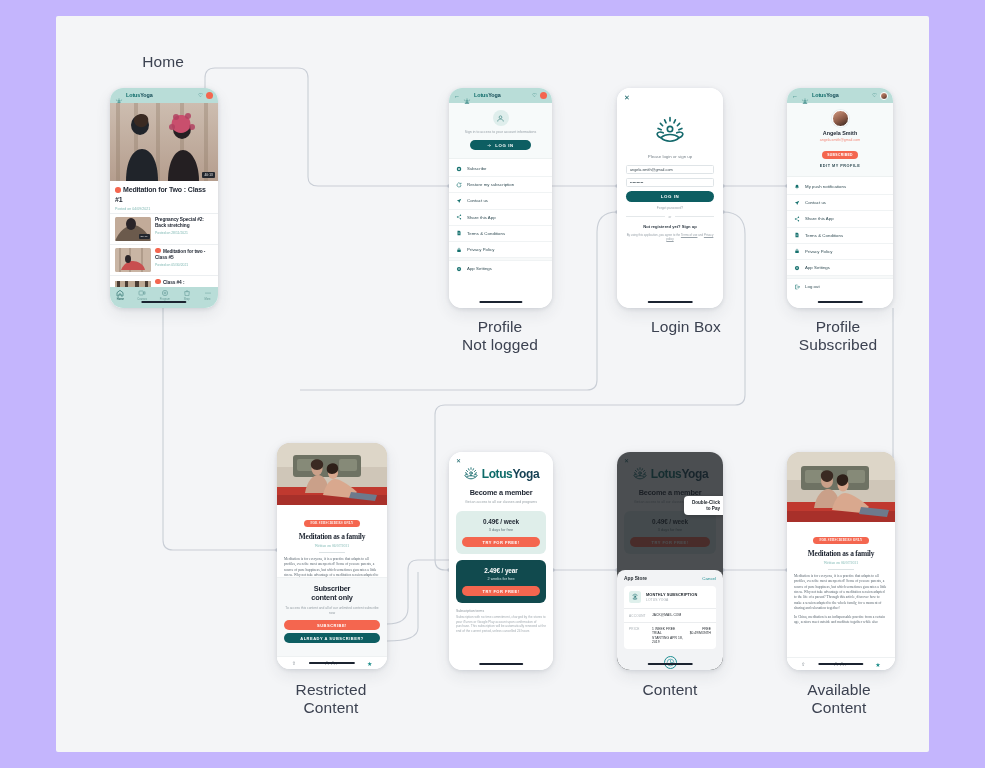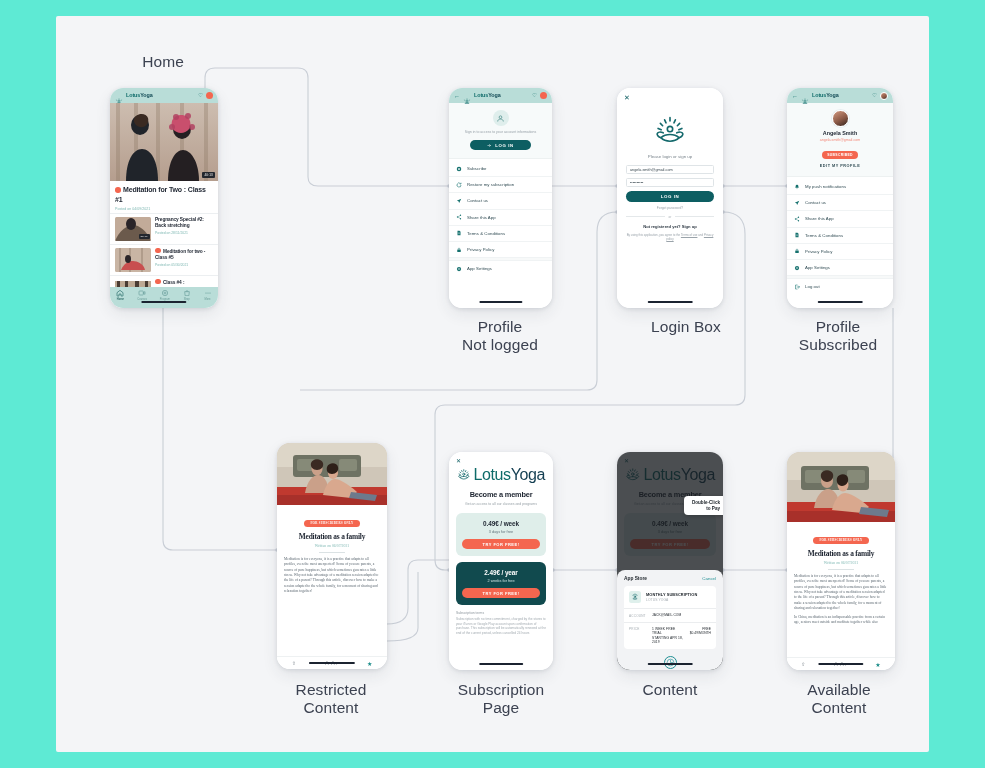--- a/index.html
+++ b/index.html
@@ -1,21 +1,21 @@
 <!DOCTYPE html>
 <html><head>
 <meta charset="utf-8">
 <style>
   * { margin:0; padding:0; box-sizing:border-box; }
   html,body { width:985px; height:768px; background:#ffffff; font-family:"Liberation Sans", sans-serif; }
 
   #canvas {
     position:relative;
     width:985px; height:768px;
-    background:#5eead4;
+    background:#c4b5fd;
     overflow:hidden;
   }
   #board {
     position:absolute;
     left:56px; top:16px;
     width:873px; height:736px;
     background:#f4f5f7;
     border-radius:2px;
   }
 
@@ -196,21 +196,21 @@
     display:flex; align-items:center; justify-content:space-around;
     background:#fff; border-top:.5px solid #eef1f2;
   }
   .art-tools .tt { font-size:5px; color:#7d878e; }
   .art-tools .star { color:#1c8d8a; font-size:6px; }
 
   
   .sub-screen { padding:0; }
   .sub-top { padding:14px 8px 0; text-align:center; }
   .sub-logo-row { display:flex; align-items:center; justify-content:center; gap:3px; }
-  .sub-brand { font-size:16px; font-weight:400; letter-spacing:-.4px; }
+  .sub-brand { font-size:12px; font-weight:700; letter-spacing:-.4px; }
   .sub-brand .a { color:#0e6b69; }
   .sub-brand .b { color:#143f52; }
   .sub-h { font-size:7.4px; font-weight:700; color:#1d2430; margin-top:6px; letter-spacing:-.2px; }
   .sub-p { font-size:3.5px; color:#99a2a8; line-height:5px; margin-top:3px; }
   .plan { margin:6px 7px 0; border-radius:6px; padding:7px 6px 7px; text-align:center; }
   .plan.light { background:#dfeeea; }
   .plan.dark { background:#114a4e; }
   .plan-price { font-size:6.4px; font-weight:700; letter-spacing:-.1px; }
   .plan.light .plan-price { color:#1d2430; }
   .plan.dark .plan-price { color:#ffffff; }
@@ -715,32 +715,37 @@
       <div class="art-body">
         <span class="tag-pill">FOR SUBSCRIBERS ONLY</span>
         <div class="art-title">Meditation as a family</div>
         <div class="art-date">Written on 06/07/2021</div>
         <div class="art-rule"></div>
         <div class="art-text">
           <p>Meditation is for everyone, it is a practice that adapts to all profiles, even the most unexpected! Some of you are parents, a source of pure happiness, but which sometimes generates a little stress. Why not take advantage of a meditation session adapted to the life of a parent? Through this article, discover how to make a session adapted to the whole family, for a moment of sharing and relaxation together!</p>
         </div>
       </div>
 
+      <div class="gate" style="height:92px;">
+        <div class="gate-title" style="white-space:pre-line;">Subscriber
+content only</div>
+        <div class="gate-sub">To access this content and all of our unlimited content subscribe now</div>
+        <div class="gate-btn red">SUBSCRIBE!</div>
+        <div class="gate-btn teal" style="margin-top:3px;">ALREADY A SUBSCRIBER?</div>
+      </div>
 
       <div class="art-tools">
         <span class="tt">⇧</span>
         <span class="tt"><span>A-</span> <span>A+</span></span>
         <span class="star">★</span>
       </div>
       <div class="homebar"></div>
     </div>
   </div>
 
-  <div class="caption" style="left:451px; top:681px; width:100px;">Subscription
-Page</div>
 
   <div class="phone" style="left:449px; top:452px; width:104px; height:218px;">
     <div class="screen sub-screen">
       <div class="lg-close" style="font-size:6px;">✕</div>
       <div class="sub-top">
         <div class="sub-logo-row">
           <svg width="16" height="16" viewBox="0 0 24 24">
             <g fill="none" stroke="#14696c" stroke-width="1.4" stroke-linecap="round">
               <circle cx="12" cy="10.6" r="1.9"></circle>
               <path d="M12 2.6v2.3M8.2 4.1l1 2.1M15.8 4.1l-1 2.1M5.2 6.6l1.6 1.7M18.8 6.6l-1.6 1.7M3.6 10.2l2.2.9M20.4 10.2l-2.2.9"></path>

